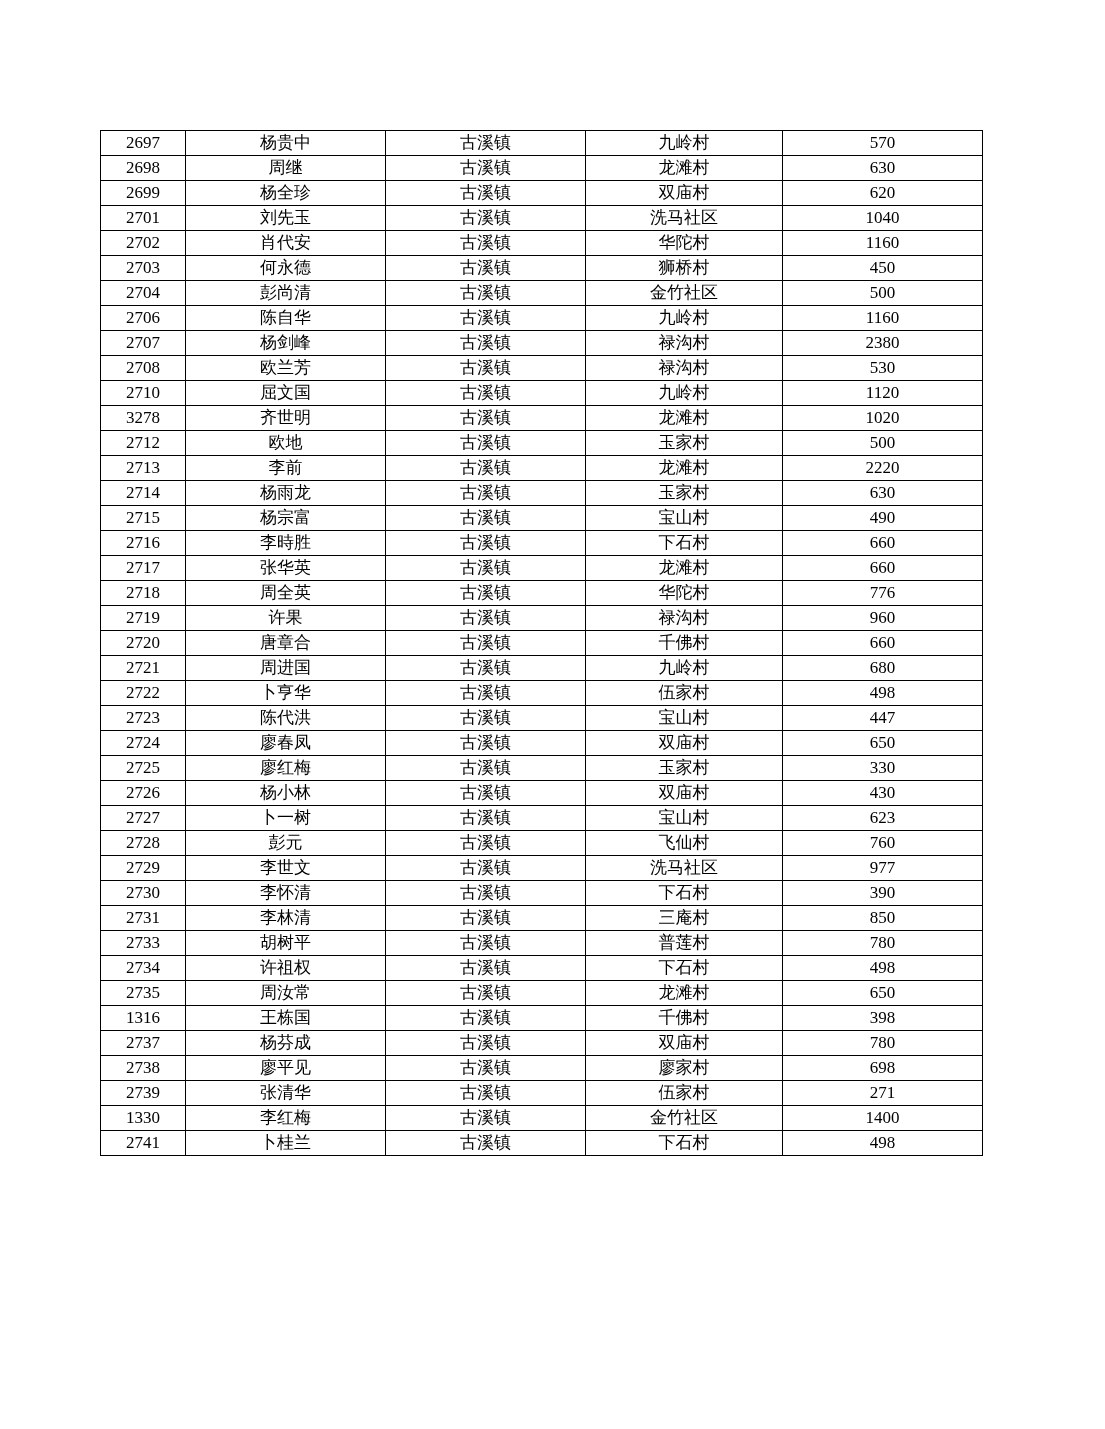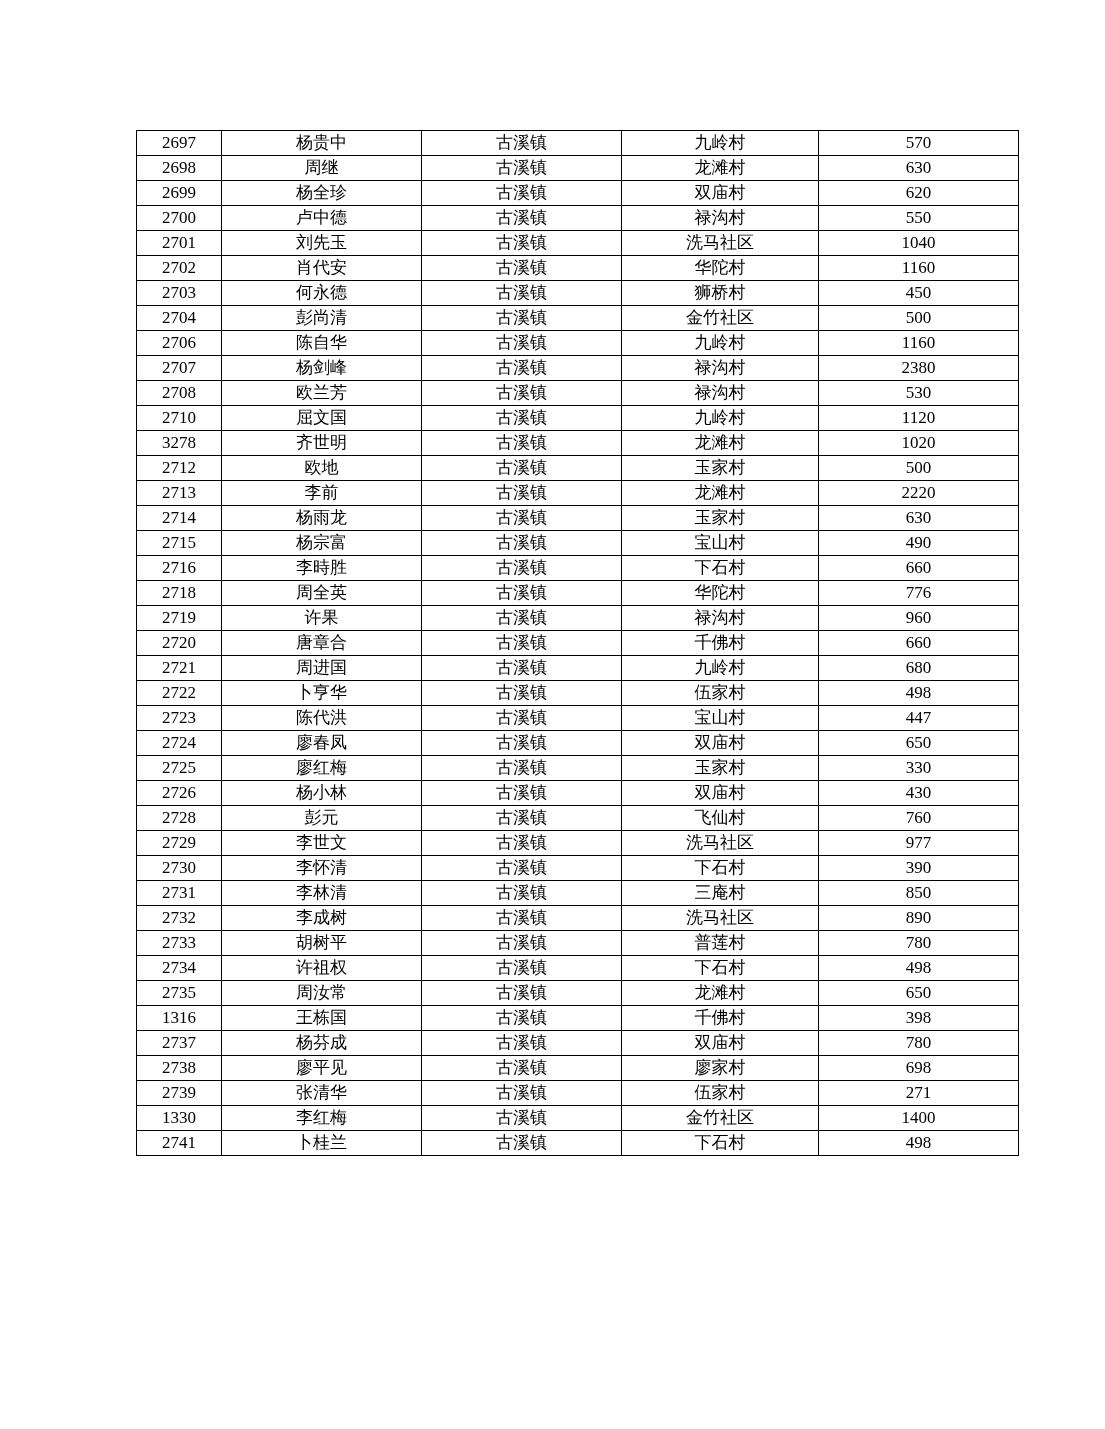--- a/index.html
+++ b/index.html
@@ -18,21 +18,20 @@
     background: #ffffff;
     overflow: hidden;
   }
   table.data-table {
     position: absolute;
     left: 100px;
     top: 130px;
     width: 882px;
     border-collapse: collapse;
     table-layout: fixed;
-    margin-left: 36px;
   }
   table.data-table td {
     border: 1px solid #000000;
     height: 24.8px;
     padding: 0 2px;
     font-size: 17px;
     line-height: 24px;
     text-align: center;
     vertical-align: middle;
     white-space: nowrap;
@@ -74,27 +73,20 @@
   </tr>
 
   <tr>
     <td>2699</td>
     <td>杨全珍</td>
     <td>古溪镇</td>
     <td>双庙村</td>
     <td>620</td>
   </tr>
 
-  <tr>
-    <td>2700</td>
-    <td>卢中德</td>
-    <td>古溪镇</td>
-    <td>禄沟村</td>
-    <td>550</td>
-  </tr>
 
   <tr>
     <td>2701</td>
     <td>刘先玉</td>
     <td>古溪镇</td>
     <td>洗马社区</td>
     <td>1040</td>
   </tr>
 
   <tr>
@@ -196,20 +188,27 @@
   </tr>
 
   <tr>
     <td>2716</td>
     <td>李時胜</td>
     <td>古溪镇</td>
     <td>下石村</td>
     <td>660</td>
   </tr>
 
+  <tr>
+    <td>2717</td>
+    <td>张华英</td>
+    <td>古溪镇</td>
+    <td>龙滩村</td>
+    <td>660</td>
+  </tr>
 
   <tr>
     <td>2718</td>
     <td>周全英</td>
     <td>古溪镇</td>
     <td>华陀村</td>
     <td>776</td>
   </tr>
 
   <tr>
@@ -269,20 +268,27 @@
   </tr>
 
   <tr>
     <td>2726</td>
     <td>杨小林</td>
     <td>古溪镇</td>
     <td>双庙村</td>
     <td>430</td>
   </tr>
 
+  <tr>
+    <td>2727</td>
+    <td>卜一树</td>
+    <td>古溪镇</td>
+    <td>宝山村</td>
+    <td>623</td>
+  </tr>
 
   <tr>
     <td>2728</td>
     <td>彭元</td>
     <td>古溪镇</td>
     <td>飞仙村</td>
     <td>760</td>
   </tr>
 
   <tr>
@@ -302,27 +308,20 @@
   </tr>
 
   <tr>
     <td>2731</td>
     <td>李林清</td>
     <td>古溪镇</td>
     <td>三庵村</td>
     <td>850</td>
   </tr>
 
-  <tr>
-    <td>2732</td>
-    <td>李成树</td>
-    <td>古溪镇</td>
-    <td>洗马社区</td>
-    <td>890</td>
-  </tr>
 
   <tr>
     <td>2733</td>
     <td>胡树平</td>
     <td>古溪镇</td>
     <td>普莲村</td>
     <td>780</td>
   </tr>
 
   <tr>

